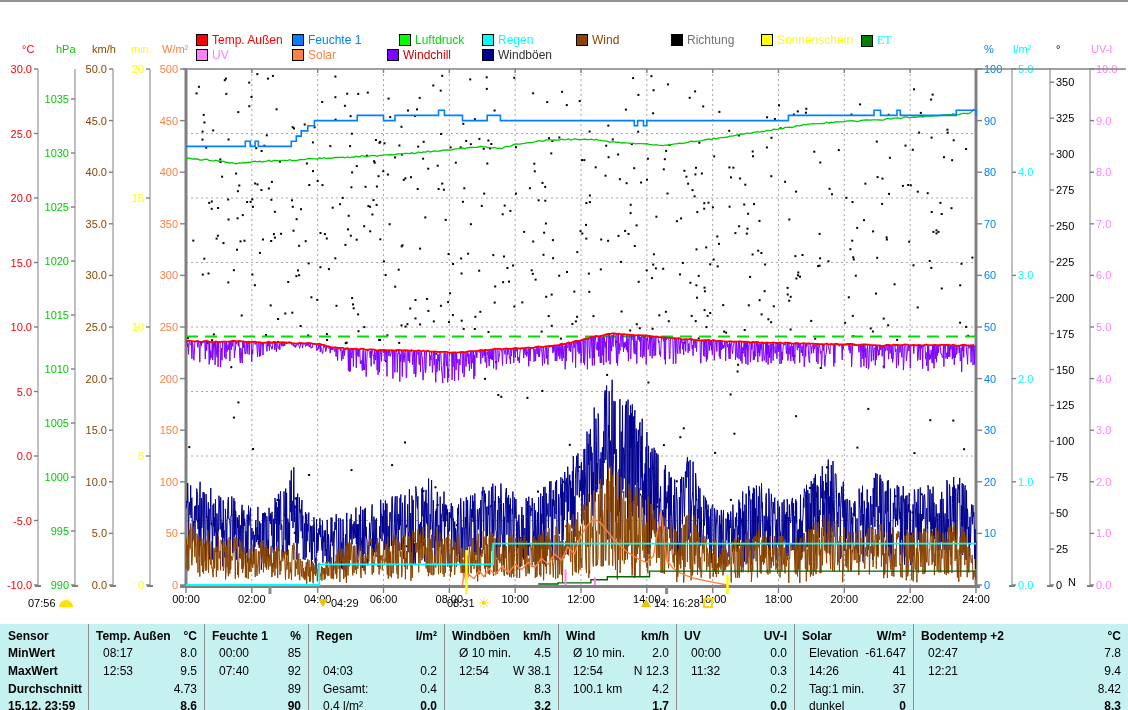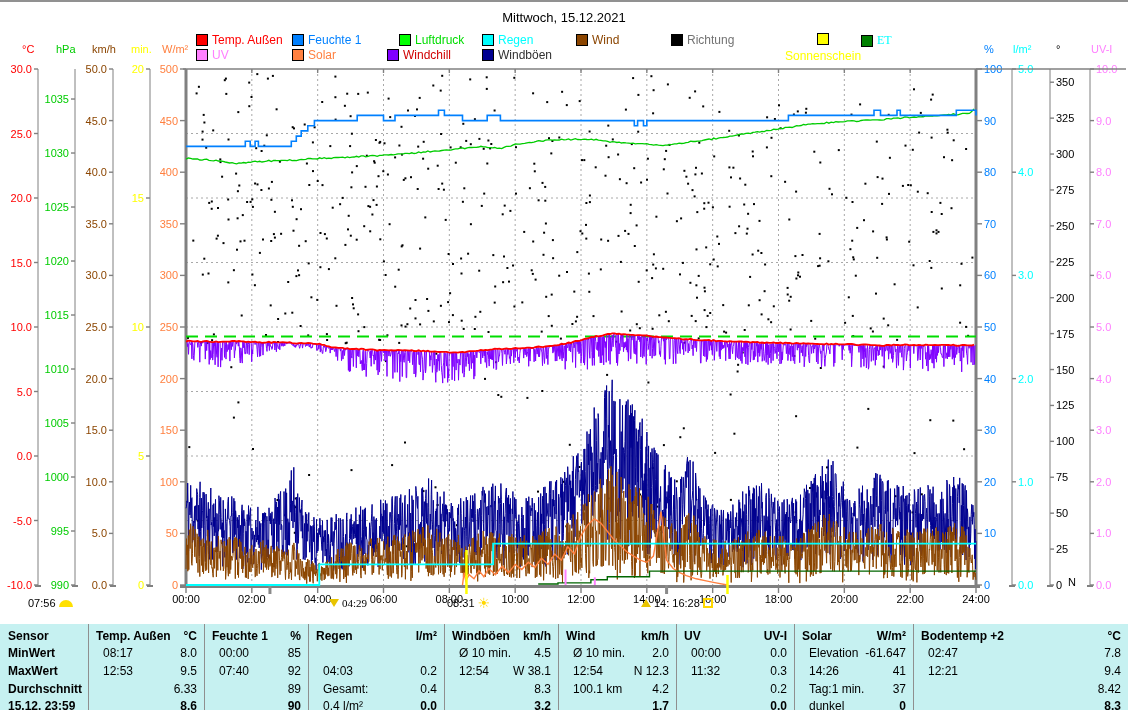--- a/index.html
+++ b/index.html
@@ -26,21 +26,20 @@
   .trow .tv{padding-right:7px;text-align:right;white-space:nowrap;}
   .trow.hdr .tl{font-weight:bold;padding-left:7px;}
   .trow.hdr .tv{font-weight:bold;}
   .trow.last .tv{font-weight:bold;}
   .sensor-label{font-weight:bold;padding-left:8px;display:flex;align-items:center;}
 </style>
 </head>
 <body>
 
 <div id="win">
-  <div id="title">Mittwoch, 15.12.2021</div>
   <svg id="chart-svg" width="1128" height="620">
       <g>
         <line x1="251.83333333333331" y1="67" x2="251.83333333333331" y2="583" stroke="#A8A8A8" stroke-width="1" stroke-dasharray="2,3"></line>
         <line x1="317.66666666666663" y1="67" x2="317.66666666666663" y2="583" stroke="#A8A8A8" stroke-width="1" stroke-dasharray="2,3"></line>
         <line x1="383.5" y1="67" x2="383.5" y2="583" stroke="#A8A8A8" stroke-width="1" stroke-dasharray="2,3"></line>
         <line x1="449.3333333333333" y1="67" x2="449.3333333333333" y2="583" stroke="#A8A8A8" stroke-width="1" stroke-dasharray="2,3"></line>
         <line x1="515.1666666666667" y1="67" x2="515.1666666666667" y2="583" stroke="#A8A8A8" stroke-width="1" stroke-dasharray="2,3"></line>
         <line x1="581" y1="67" x2="581" y2="583" stroke="#A8A8A8" stroke-width="1" stroke-dasharray="2,3"></line>
         <line x1="646.8333333333333" y1="67" x2="646.8333333333333" y2="583" stroke="#A8A8A8" stroke-width="1" stroke-dasharray="2,3"></line>
         <line x1="712.6666666666666" y1="67" x2="712.6666666666666" y2="583" stroke="#A8A8A8" stroke-width="1" stroke-dasharray="2,3"></line>
@@ -1008,21 +1007,21 @@
           <span style="color: rgb(0, 255, 255);">Regen</span>
         </span>
         <span class="legend-entry" style="left: 576px;">
           <span class="legend-box" style="background: rgb(139, 69, 0);"></span>
           <span style="color: rgb(139, 69, 0);">Wind</span>
         </span>
         <span class="legend-entry" style="left: 671px;">
           <span class="legend-box" style="background: rgb(0, 0, 0);"></span>
           <span style="color: #737373;">Richtung</span>
         </span>
-        <span class="legend-entry" style="left: 785px; flex-direction: column;">
+        <span class="legend-entry" style="left: 761px;">
           <span class="legend-box" style="background: rgb(255, 255, 0);"></span>
           <span style="color: rgb(255, 255, 0);">Sonnenschein</span>
         </span>
         <span class="legend-entry" style="left: 861px;">
           <span class="legend-box" style="background: rgb(0, 128, 0);"></span>
           <span style="color: rgb(0, 255, 255); font-family: Liberation Serif, serif;">ET</span>
         </span>
       </div>
       <div class="legend-row" style="top: 46px;">
         <span class="legend-entry" style="left: 196px;">
@@ -1041,21 +1040,21 @@
           <span class="legend-box" style="background: rgb(0, 0, 144);"></span>
           <span style="color: rgb(48, 48, 48);">Windböen</span>
         </span>
       </div>
     </div>
   <div id="annotations">
       <span class="ann" style="left: 28px; top: 595px;">
         <span>07:56</span>
         <span class="ic ic-moon-half"></span>
       </span>
-      <span class="ann" style="left: 329px; top: 595px; font-family: Liberation Serif, serif;">
+      <span class="ann" style="left: 318px; top: 595px;">
         <span class="ic ic-arrow-down"></span>
         <span>04:29</span>
       </span>
       <span class="ann" style="left: 447px; top: 595px;">
         <span>08:31</span>
         <span class="ic ic-sun">☀</span>
       </span>
       <span class="ann" style="left: 641px; top: 595px;">
         <span class="ic ic-arrow-up"></span>
         <span>14:</span>
@@ -1079,21 +1078,21 @@
         <div class="trow ">
           <span class="tl">08:17</span>
           <span class="tv">8.0</span>
         </div>
         <div class="trow ">
           <span class="tl">12:53</span>
           <span class="tv">9.5</span>
         </div>
         <div class="trow ">
           <span class="tl"></span>
-          <span class="tv">6.33</span>
+          <span class="tv">4.73</span>
         </div>
         <div class="trow last">
           <span class="tl"></span>
           <span class="tv">8.6</span>
         </div>
       </div>
       <div class="tcol" style="width: 104px;">
         <div class="trow hdr">
           <span class="tl">Feuchte 1</span>
           <span class="tv">%</span>

